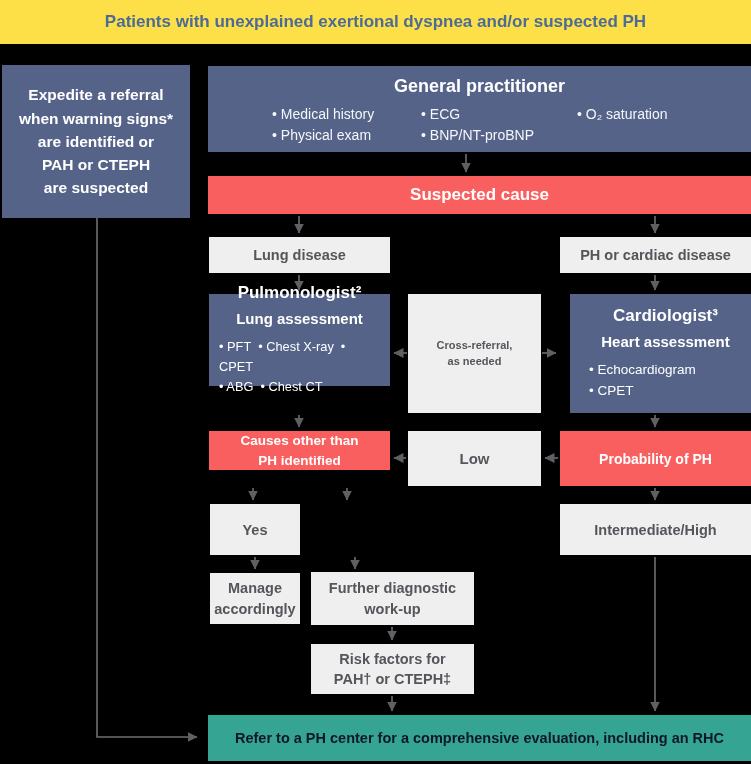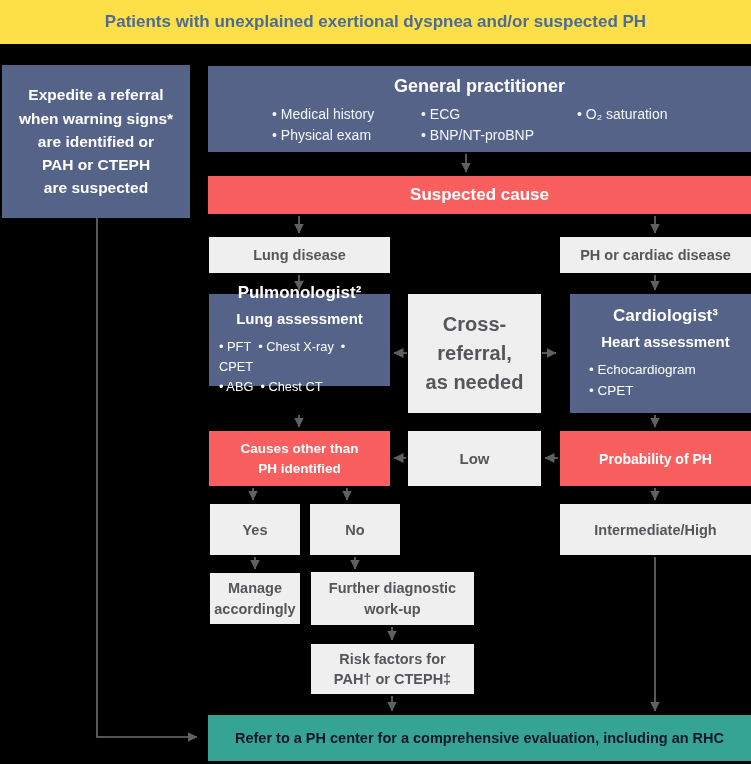--- a/index.html
+++ b/index.html
@@ -33,27 +33,27 @@
   #lung-disease{left:209px;top:237px;width:181px;height:36px;font-size:14.5px;}
   #ph-cardiac{left:560px;top:237px;width:191px;height:36px;font-size:14.5px;}
 
   #pulmonologist{left:209px;top:294px;width:181px;height:92px;padding:10px 6px;}
   #pulmonologist .h,#cardiologist .h{font-weight:bold;font-size:17px;}
   #pulmonologist .sh,#cardiologist .sh{font-weight:bold;font-size:15px;margin-top:7px;}
   #pulmonologist .rows{margin-top:10px;font-size:12.8px;text-align:left;line-height:1.55;
                        align-self:flex-start;padding-left:4px;}
   #pulmonologist .rows span{margin-right:7px;}
 
-  #cross-referral{left:408px;top:294px;width:133px;height:119px;font-size:20px;line-height:1.45;}
+  #cross-referral{left:408px;top:294px;width:133px;height:119px;font-size:11px;line-height:1.45;}
 
   #cardiologist{left:560px;top:294px;width:191px;height:119px;padding:3px 6px;margin-left:10px;}
   #cardiologist .blist{margin-top:10px;font-size:13.5px;text-align:left;line-height:1.55;
                        align-self:flex-start;padding-left:13px;}
 
-  #causes{left:209px;top:431px;width:181px;height:55px;font-size:13.5px;line-height:1.45;}
+  #causes{left:209px;top:431px;width:181px;height:39px;font-size:13.5px;line-height:1.45;}
   #low{left:408px;top:431px;width:133px;height:55px;font-size:15px;}
   #probability{left:560px;top:431px;width:191px;height:55px;font-size:14px;}
 
   #yes{left:210px;top:504px;width:90px;height:51px;font-size:14.5px;}
   #no{left:310px;top:504px;width:90px;height:51px;font-size:14.5px;}
   #intermediate{left:560px;top:504px;width:191px;height:51px;font-size:14.5px;}
 
   #manage{left:210px;top:573px;width:90px;height:51px;font-size:14.5px;line-height:1.4;}
   #further{left:311px;top:572px;width:163px;height:53px;font-size:14.5px;line-height:1.4;}
   #risk{left:311px;top:644px;width:163px;height:50px;font-size:14.5px;line-height:1.4;}
@@ -145,23 +145,20 @@
   </div>
 
   <div id="probability" class="box red">
     <span>Probability of PH</span>
   </div>
 
   <div id="yes" class="box gray">
     <span>Yes</span>
   </div>
 
-  <div id="no" class="box gray">
-    <span>No</span>
-  </div>
 
   <div id="intermediate" class="box gray">
     <span>Intermediate/High</span>
   </div>
 
   <div id="manage" class="box gray pre">
     <span>Manage
 accordingly</span>
   </div>
 

